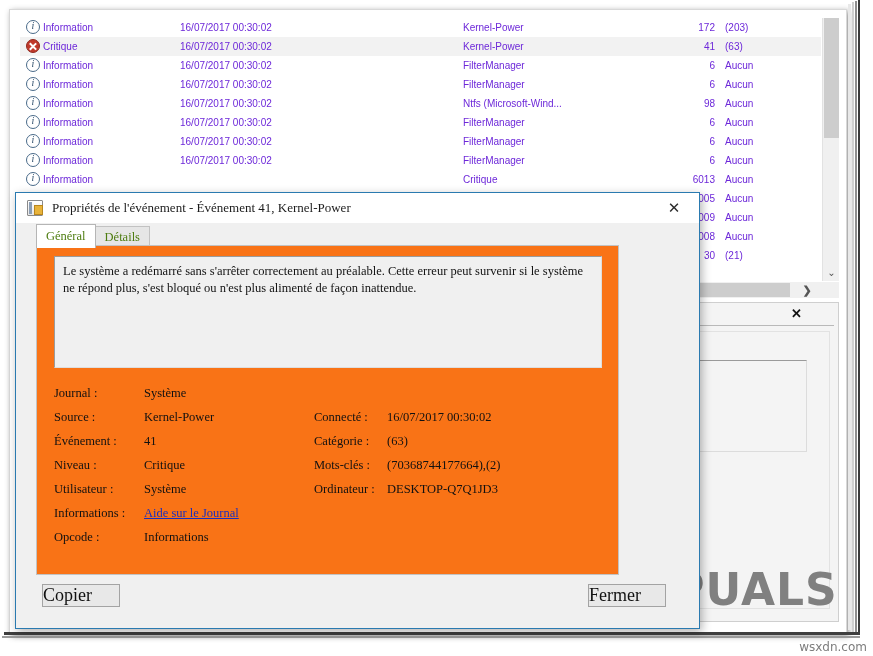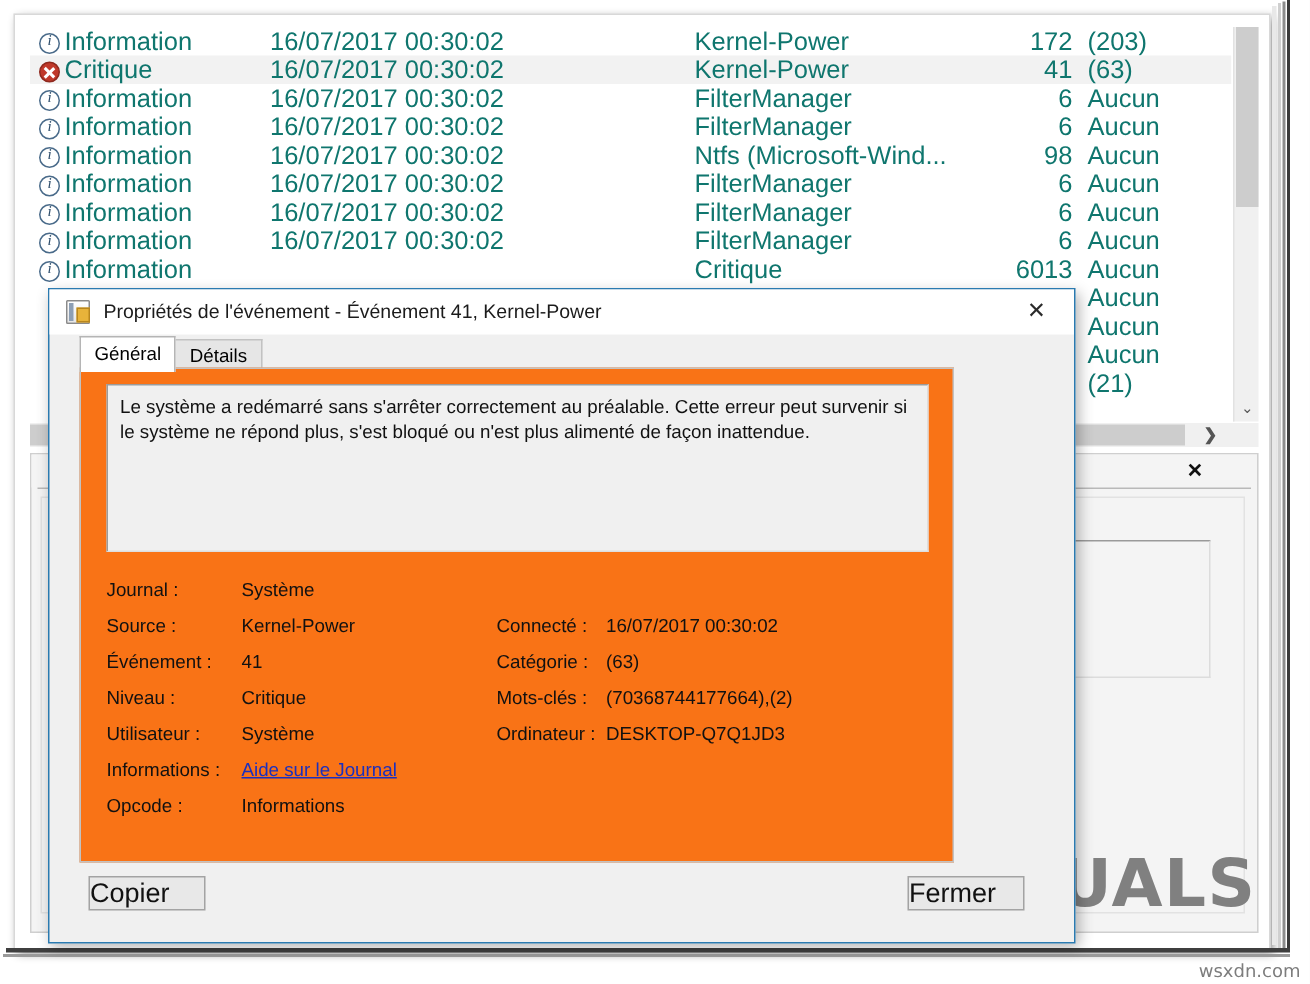--- a/index.html
+++ b/index.html
@@ -23,21 +23,21 @@
     background: #ffffff;
   }
 
   
   .event-list {
     position: absolute; left: 10px; top: 8px; width: 801px; height: 263px;
     background: #ffffff; overflow: hidden;
   }
   .event-row {
     position: relative; height: 19px; line-height: 19px;
-    font-size: 17px; color: #0f766e; white-space: nowrap;
+    font-size: 10px; color: #6d28d9; white-space: nowrap;
   }
   .event-row.selected { background: #f2f2f2; }
   .ev-level { position: absolute; left: 6px; top: 0; width: 150px; }
   .ev-icon {
     display: inline-block; vertical-align: -3px; width: 14px; height: 14px;
     border-radius: 50%; position: relative; margin-right: 3px;
   }
   .ev-icon.info {
     border: 1.3px solid #4a6b8a;
     background: #ffffff;
@@ -136,24 +136,25 @@
   
   .frame-edge-1 { position: absolute; left: 848px; top: 4px; width: 3px; height: 626px; background: #e8e8e8; }
   .frame-edge-2 { position: absolute; left: 852px; top: 2px; width: 2px; height: 630px; background: #cfcfcf; }
   .frame-edge-3 { position: absolute; left: 855px; top: 1px; width: 2px; height: 632px; background: #8d8d8d; }
   .frame-edge-4 { position: absolute; left: 858px; top: 0px; width: 2px; height: 634px; background: #3a3a3a; }
   .frame-bottom { position: absolute; left: 4px; top: 632px; width: 856px; height: 3px; background: #3f3f3f; }
   .frame-bottom2 { position: absolute; left: 2px; top: 636px; width: 858px; height: 2px; background: #9a9a9a; }
 
   
   .dialog {
-    position: absolute; left: 32px; top: 192px; width: 685px; height: 437px;
+    position: absolute; left: 15px; top: 192px; width: 685px; height: 437px;
     background: #f0f0f0;
     border: 1px solid #2a7ab0;
     box-shadow: 2px 3px 9px rgba(0,0,0,0.30);
+    font-family: Liberation Serif, serif;
   }
   .dlg-titlebar {
     position: absolute; left: 0; top: 0; right: 0; height: 30px;
     background: #ffffff;
   }
   .dlg-icon {
     position: absolute; left: 11px; top: 7px; width: 16px; height: 16px;
     background: linear-gradient(180deg,#ffffff 0%,#e6e6e6 100%);
     border: 1px solid #8a8a8a; border-radius: 1px;
   }
@@ -172,21 +173,21 @@
   }
   .dlg-close {
     position: absolute; right: 8px; top: 4px; width: 34px; height: 22px;
     text-align: center; line-height: 22px; font-size: 15px; color: #2b2b2b;
   }
 
   
   .tabstrip { position: absolute; left: 20px; top: 31px; height: 22px; }
   .tab {
     display: inline-block; height: 22px; line-height: 21px;
-    padding: 0 9px; font-size: 12.5px; color: #000000;
+    padding: 0 9px; font-size: 12.5px; color: #4d7c0f;
     border: 1px solid #c2c2c2; border-bottom: none;
     background: #e6e6e6; margin-right: -1px; vertical-align: bottom;
     position: relative;
   }
   .tab.active {
     background: #ffffff; height: 24px; line-height: 23px; top: 0px;
     border-color: #b5b5b5; z-index: 2;
   }
 
   .tab-page {

